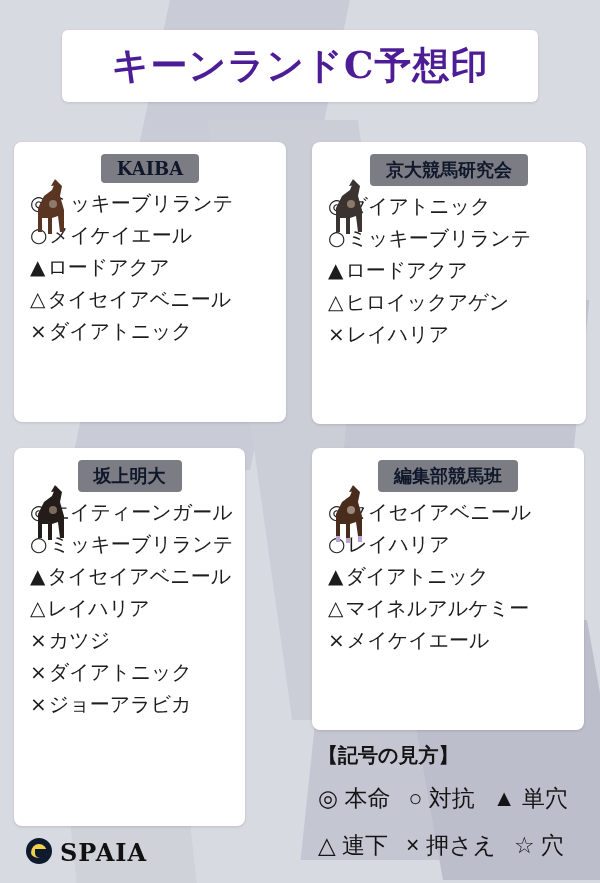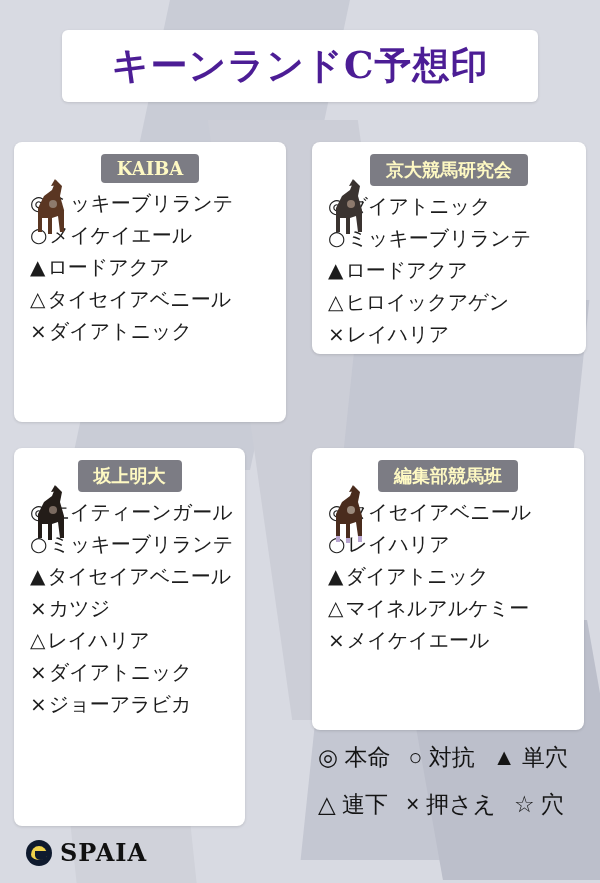--- a/index.html
+++ b/index.html
@@ -29,21 +29,21 @@
   }
 
   .card{
     position:absolute;background:#ffffff;border-radius:8px;
     box-shadow:0 1px 3px rgba(0,0,0,.13);
   }
   .card-head{
     display:flex;justify-content:center;margin-top:12px;
   }
   .card-head .name{
-    background:#7c7c84;color:#fef9c3;border-radius:4px;
+    background:#7c7c84;color:#0f172a;border-radius:4px;
     padding:4px 16px;font-weight:bold;font-size:18px;
     font-family:"DejaVu Serif","Liberation Serif",serif;
     white-space:nowrap;
   }
   .rows{margin-top:4px;padding-left:16px;}
   .row{
     font-size:20px;color:#1c1c1c;line-height:1.0;
     padding:6px 0 6px 0;white-space:nowrap;
     font-family:"DejaVu Sans","Liberation Sans",sans-serif;
   }
@@ -53,21 +53,21 @@
   .horse{position:absolute;left:12px;width:46px;height:72px;}
   .horse svg{display:block;}
 
   .legend{
     position:absolute;left:318px;top:742px;width:268px;color:#141414;
   }
   .legend .lh{font-size:20px;font-weight:bold;margin-bottom:14px;font-family:"DejaVu Sans","Liberation Sans",sans-serif;}
   .legend .lrow{display:flex;gap:18px;font-size:23px;margin-bottom:16px;}
   .legend .li{white-space:nowrap;}
 
-  .logo{position:absolute;left:26px;top:838px;display:flex;align-items:center;gap:8px;}
+  .logo{position:absolute;left:26px;top:838px;display:flex;align-items:flex-start;gap:8px;}
   .logo .mark{
     width:26px;height:26px;border-radius:50%;
     background:#0f1a2e;position:relative;
   }
   .logo .mark:after{
     content:"";position:absolute;left:5px;top:6px;width:16px;height:14px;
     border-radius:50% 50% 50% 50%/60% 60% 40% 40%;
     background:#f0d24b;
   }
   .logo .mark:before{
@@ -105,21 +105,21 @@
     </div>
   <div class="rows">
     <div class="row"><span class="mark">◎</span><span>ミッキーブリランテ</span></div>
     <div class="row"><span class="mark">○</span><span>メイケイエール</span></div>
     <div class="row"><span class="mark">▲</span><span>ロードアクア</span></div>
     <div class="row"><span class="mark">△</span><span>タイセイアベニール</span></div>
     <div class="row"><span class="mark">×</span><span>ダイアトニック</span></div>
   </div>
 </div>
 
-<div class="card" style="left:312px;top:142px;width:274px;height:212px;">
+<div class="card" style="left:312px;top:142px;width:274px;height:282px;">
   <div class="horse" style="top:32px;">
     <svg viewBox="0 0 46 72" width="46" height="72">
       <path d="M30 6 L26 16 L18 22 L12 34 L12 58 L16 58 L16 44 L22 44 L22 60 L26 60 L26 44 L32 42 L34 58 L38 58 L38 36 L34 22 L36 12 Z" fill="#3a3330"></path>
       <path d="M29 5 L25 12 L33 11 Z" fill="#3a3330"></path>
       <circle cx="27" cy="30" r="4" fill="#8d7a6d"></circle>
     </svg>
   </div>
   <div class="card-head">
       <span class="name">京大競馬研究会</span>
     </div>
@@ -140,22 +140,22 @@
       <circle cx="27" cy="30" r="4" fill="#7a6a60"></circle>
     </svg>
   </div>
   <div class="card-head">
       <span class="name">坂上明大</span>
     </div>
   <div class="rows">
     <div class="row"><span class="mark">◎</span><span>エイティーンガール</span></div>
     <div class="row"><span class="mark">○</span><span>ミッキーブリランテ</span></div>
     <div class="row"><span class="mark">▲</span><span>タイセイアベニール</span></div>
+    <div class="row"><span class="mark">△</span><span>レイハリア</span></div>
     <div class="row"><span class="mark">×</span><span>カツジ</span></div>
-    <div class="row"><span class="mark">△</span><span>レイハリア</span></div>
     <div class="row"><span class="mark">×</span><span>ダイアトニック</span></div>
     <div class="row"><span class="mark">×</span><span>ジョーアラビカ</span></div>
   </div>
 </div>
 
 <div class="card" style="left:312px;top:448px;width:272px;height:282px;">
   <div class="horse" style="top:32px;">
     <svg viewBox="0 0 46 72" width="46" height="72">
       <path d="M30 6 L26 16 L18 22 L12 34 L12 56 L16 56 L16 44 L22 44 L22 58 L26 58 L26 44 L32 42 L34 56 L38 56 L38 36 L34 22 L36 12 Z" fill="#4a2c1d"></path>
       <path d="M29 5 L25 12 L33 11 Z" fill="#4a2c1d"></path>
@@ -171,20 +171,21 @@
   <div class="rows">
     <div class="row"><span class="mark">◎</span><span>タイセイアベニール</span></div>
     <div class="row"><span class="mark">○</span><span>レイハリア</span></div>
     <div class="row"><span class="mark">▲</span><span>ダイアトニック</span></div>
     <div class="row"><span class="mark">△</span><span>マイネルアルケミー</span></div>
     <div class="row"><span class="mark">×</span><span>メイケイエール</span></div>
   </div>
 </div>
 
 <div class="legend">
+  <div class="lh">【記号の見方】</div>
   <div class="lrow">
     <span class="li">◎ 本命</span>
     <span class="li">○ 対抗</span>
     <span class="li">▲ 単穴</span>
   </div>
   <div class="lrow">
     <span class="li">△ 連下</span>
     <span class="li">× 押さえ</span>
     <span class="li">☆ 穴</span>
   </div>

